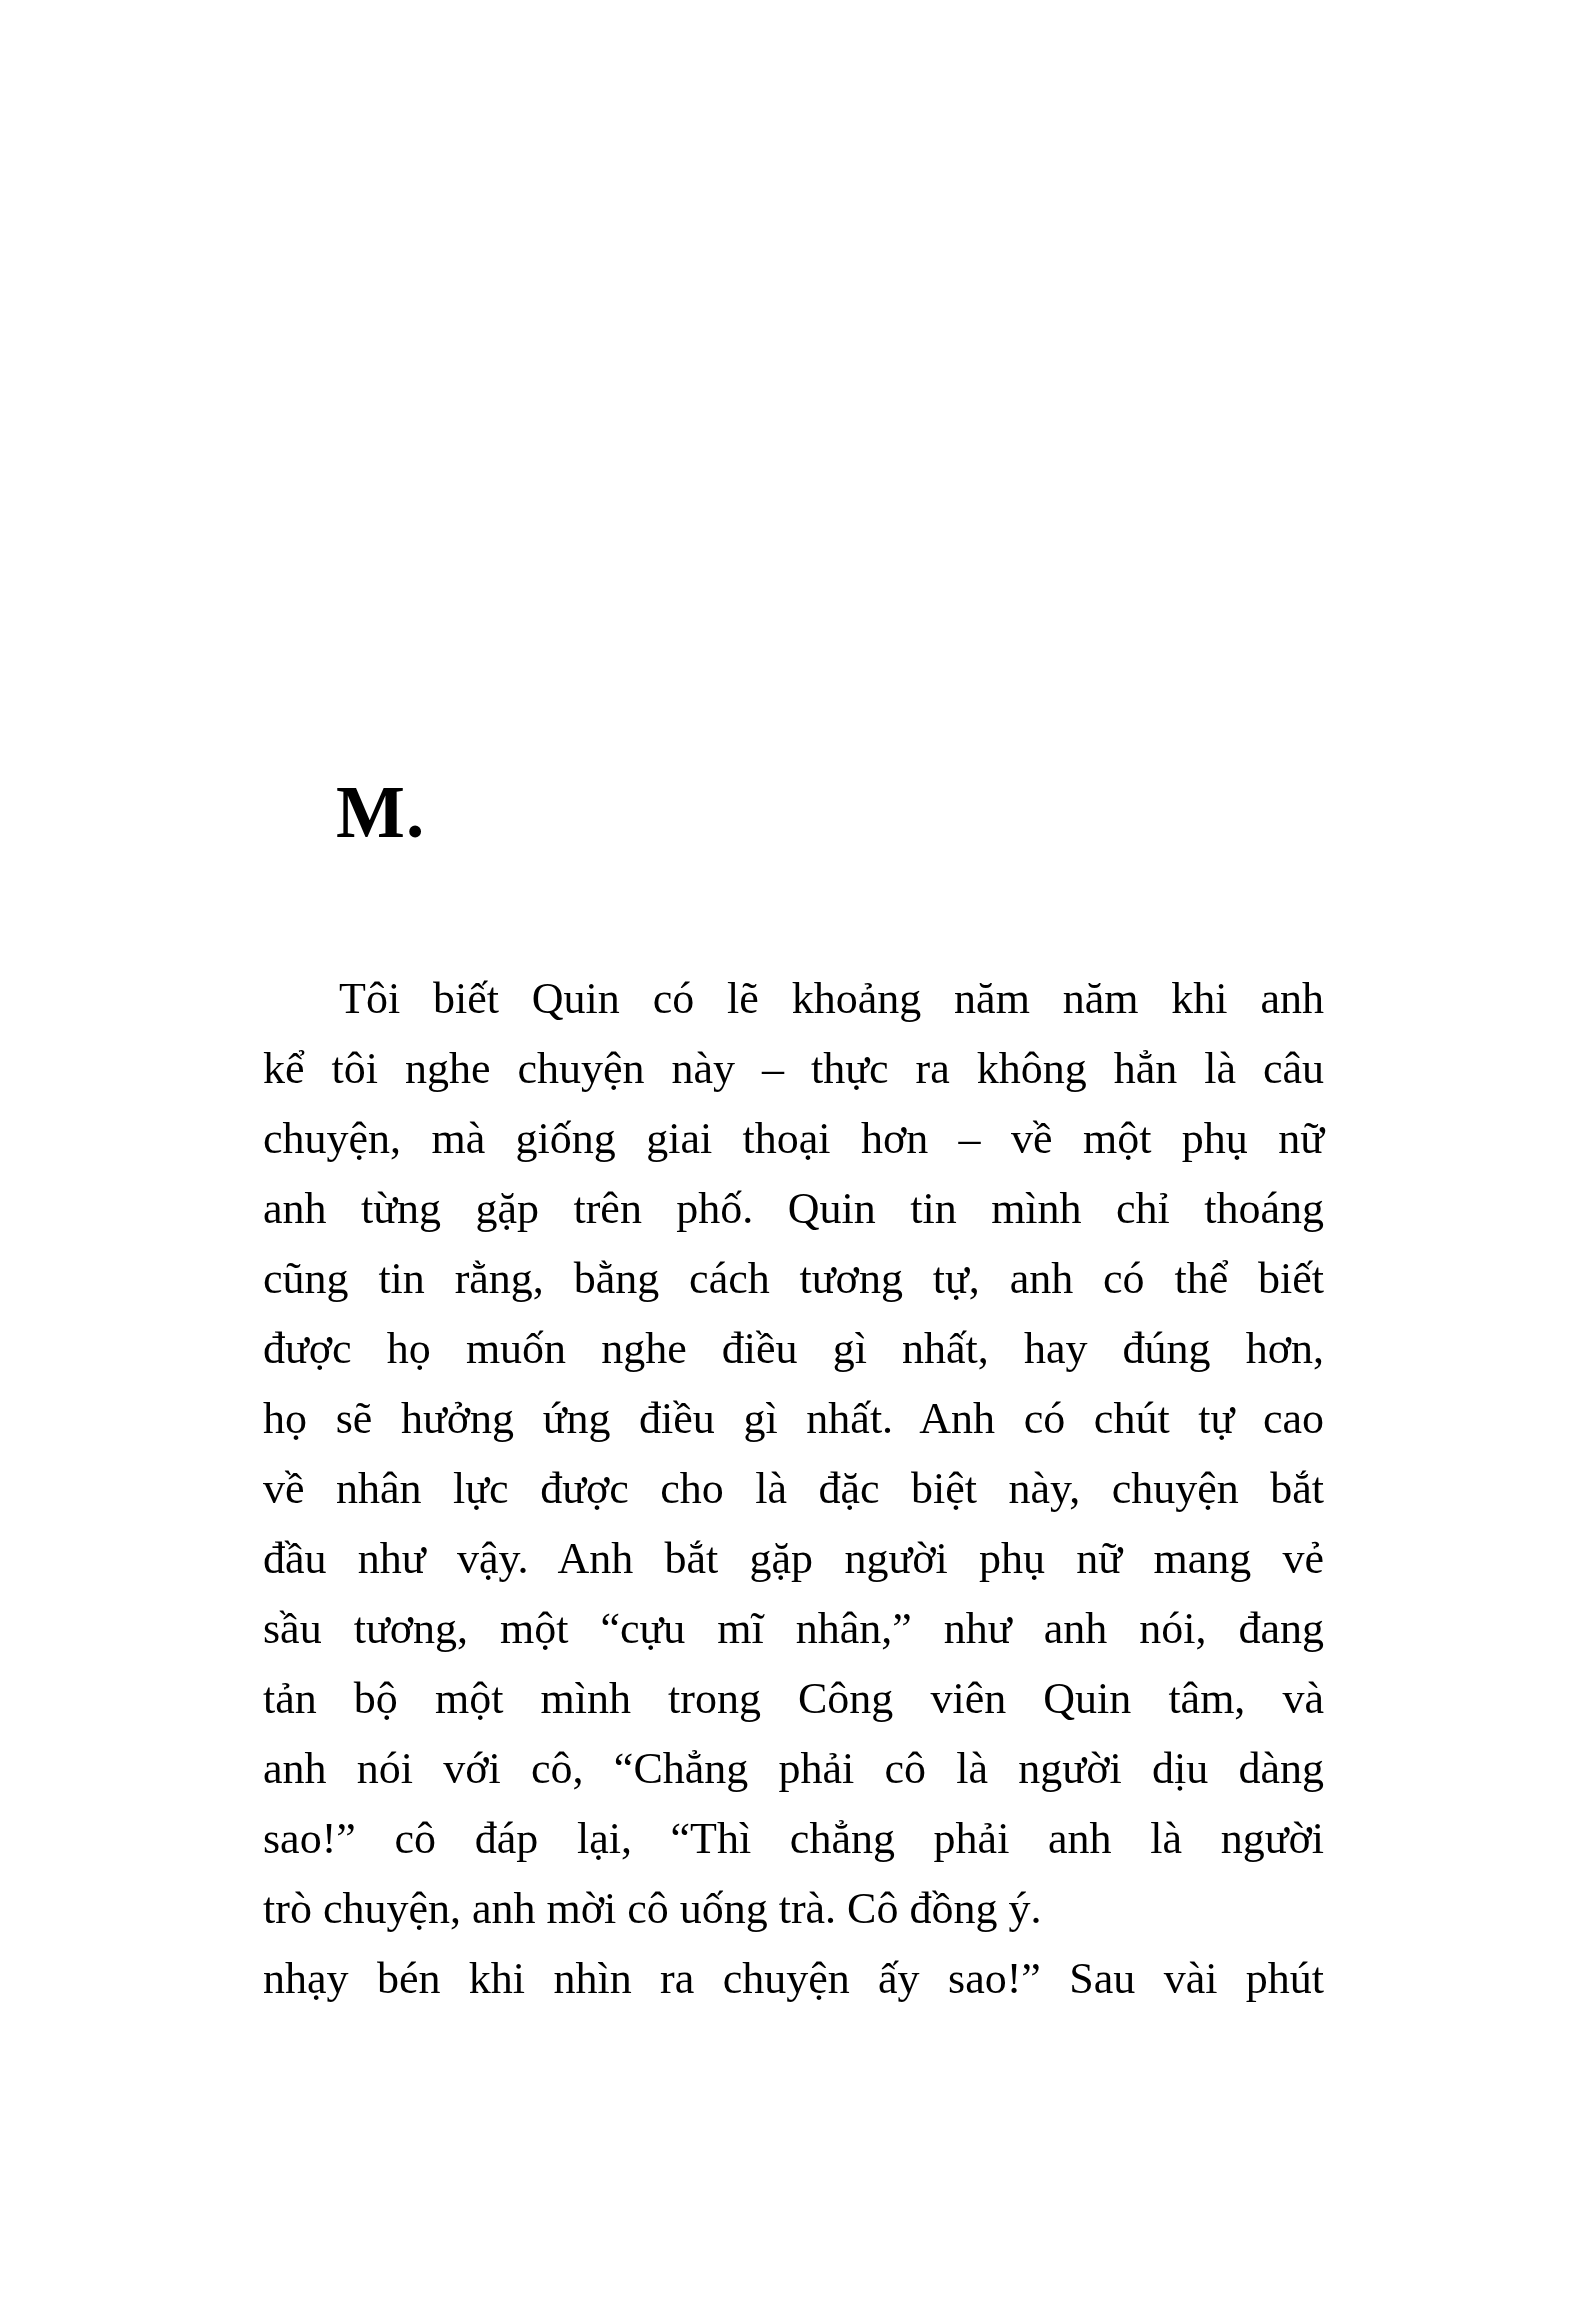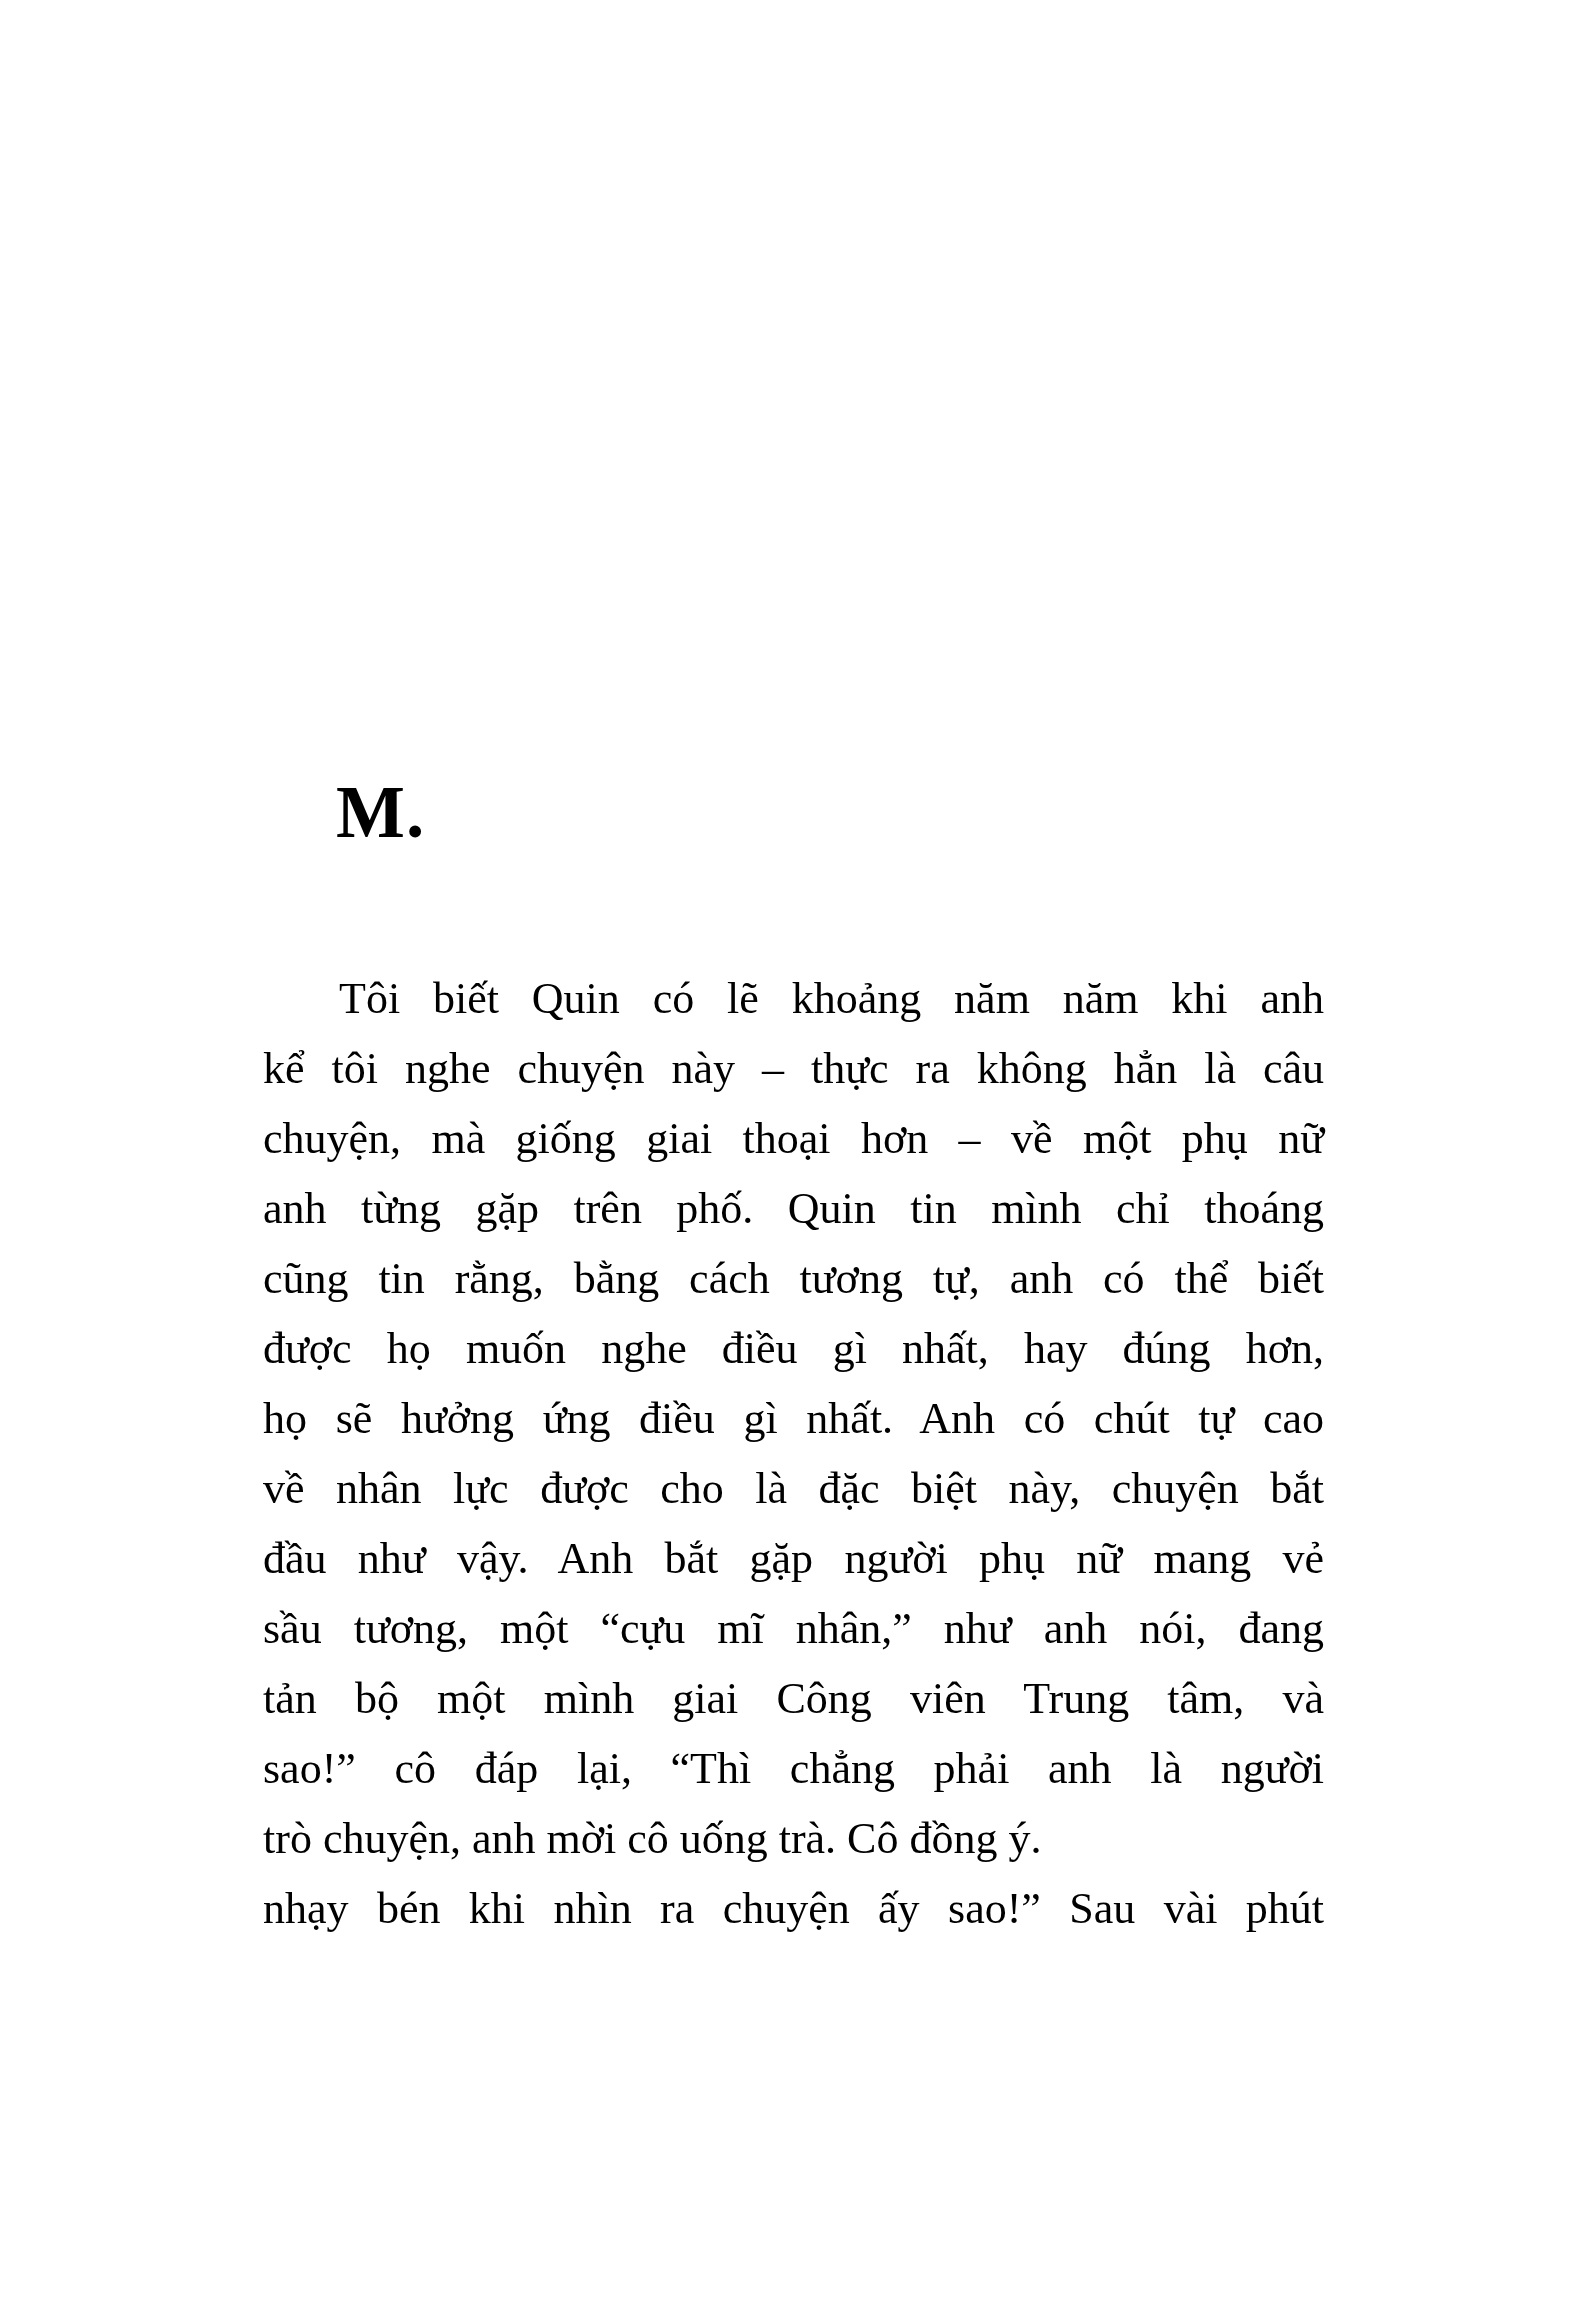--- a/index.html
+++ b/index.html
@@ -68,20 +68,21 @@
     <div class="para-line indent">Tôi biết Quin có lẽ khoảng năm năm khi anh</div>
     <div class="para-line">kể tôi nghe chuyện này – thực ra không hẳn là câu</div>
     <div class="para-line">chuyện, mà giống giai thoại hơn – về một phụ nữ</div>
     <div class="para-line">anh từng gặp trên phố. Quin tin mình chỉ thoáng</div>
     <div class="para-line">cũng tin rằng, bằng cách tương tự, anh có thể biết</div>
     <div class="para-line">được họ muốn nghe điều gì nhất, hay đúng hơn,</div>
     <div class="para-line">họ sẽ hưởng ứng điều gì nhất. Anh có chút tự cao</div>
     <div class="para-line">về nhân lực được cho là đặc biệt này, chuyện bắt</div>
     <div class="para-line">đầu như vậy. Anh bắt gặp người phụ nữ mang vẻ</div>
     <div class="para-line">sầu tương, một “cựu mĩ nhân,” như anh nói, đang</div>
-    <div class="para-line">tản bộ một mình giai Công viên Trung tâm, và</div>
+    <div class="para-line">tản bộ một mình trong Công viên Quin tâm, và</div>
+    <div class="para-line">anh nói với cô, “Chẳng phải cô là người dịu dàng</div>
     <div class="para-line">sao!” cô đáp lại, “Thì chẳng phải anh là người</div>
     <div class="para-line last">trò chuyện, anh mời cô uống trà. Cô đồng ý.</div>
     <div class="para-line">nhạy bén khi nhìn ra chuyện ấy sao!” Sau vài phút</div>
   </div>
 
 </div>
 
 
 </body></html>

